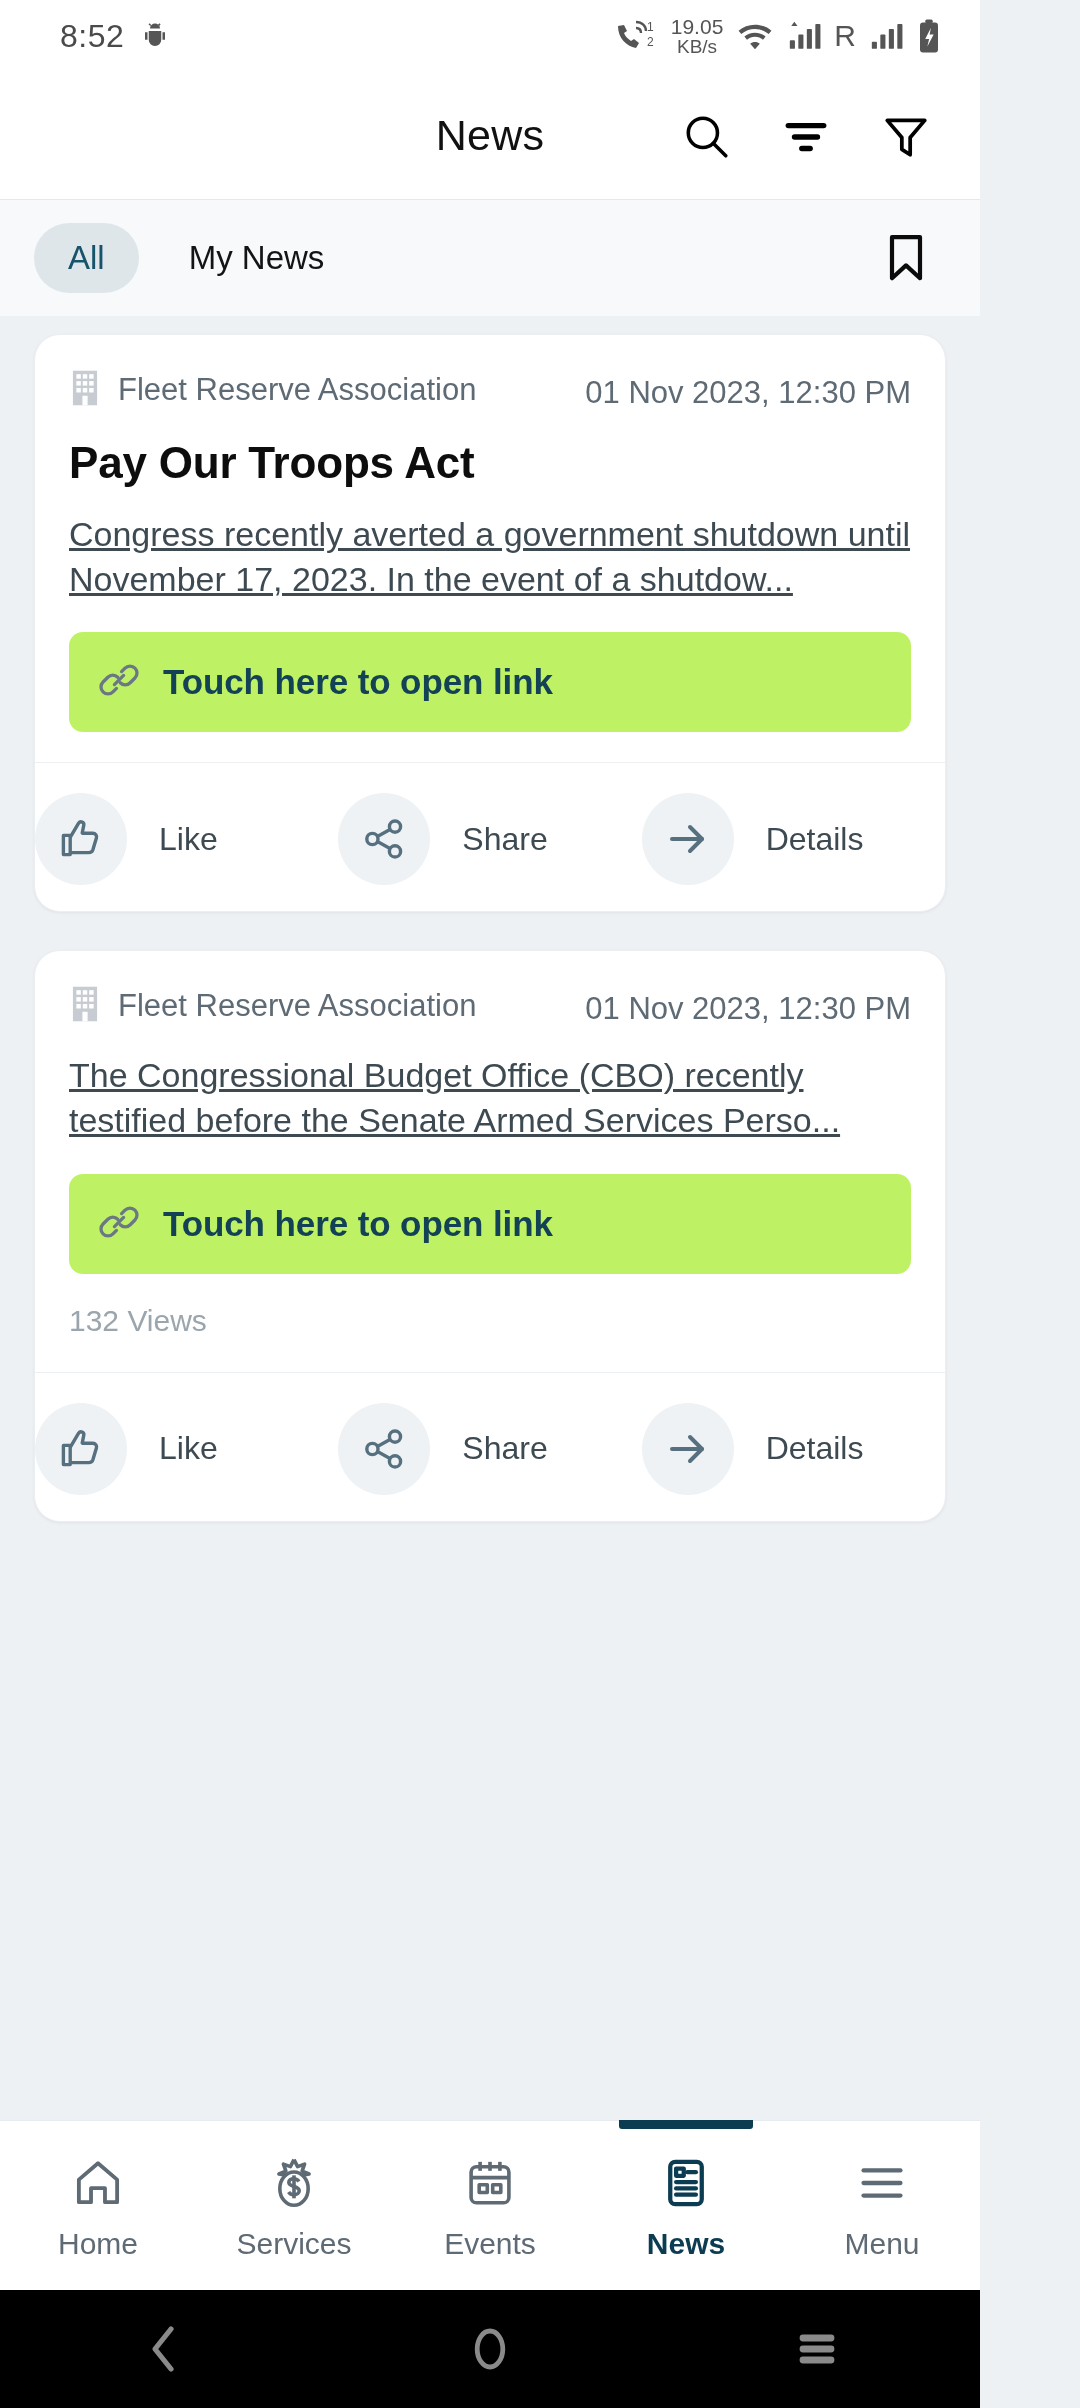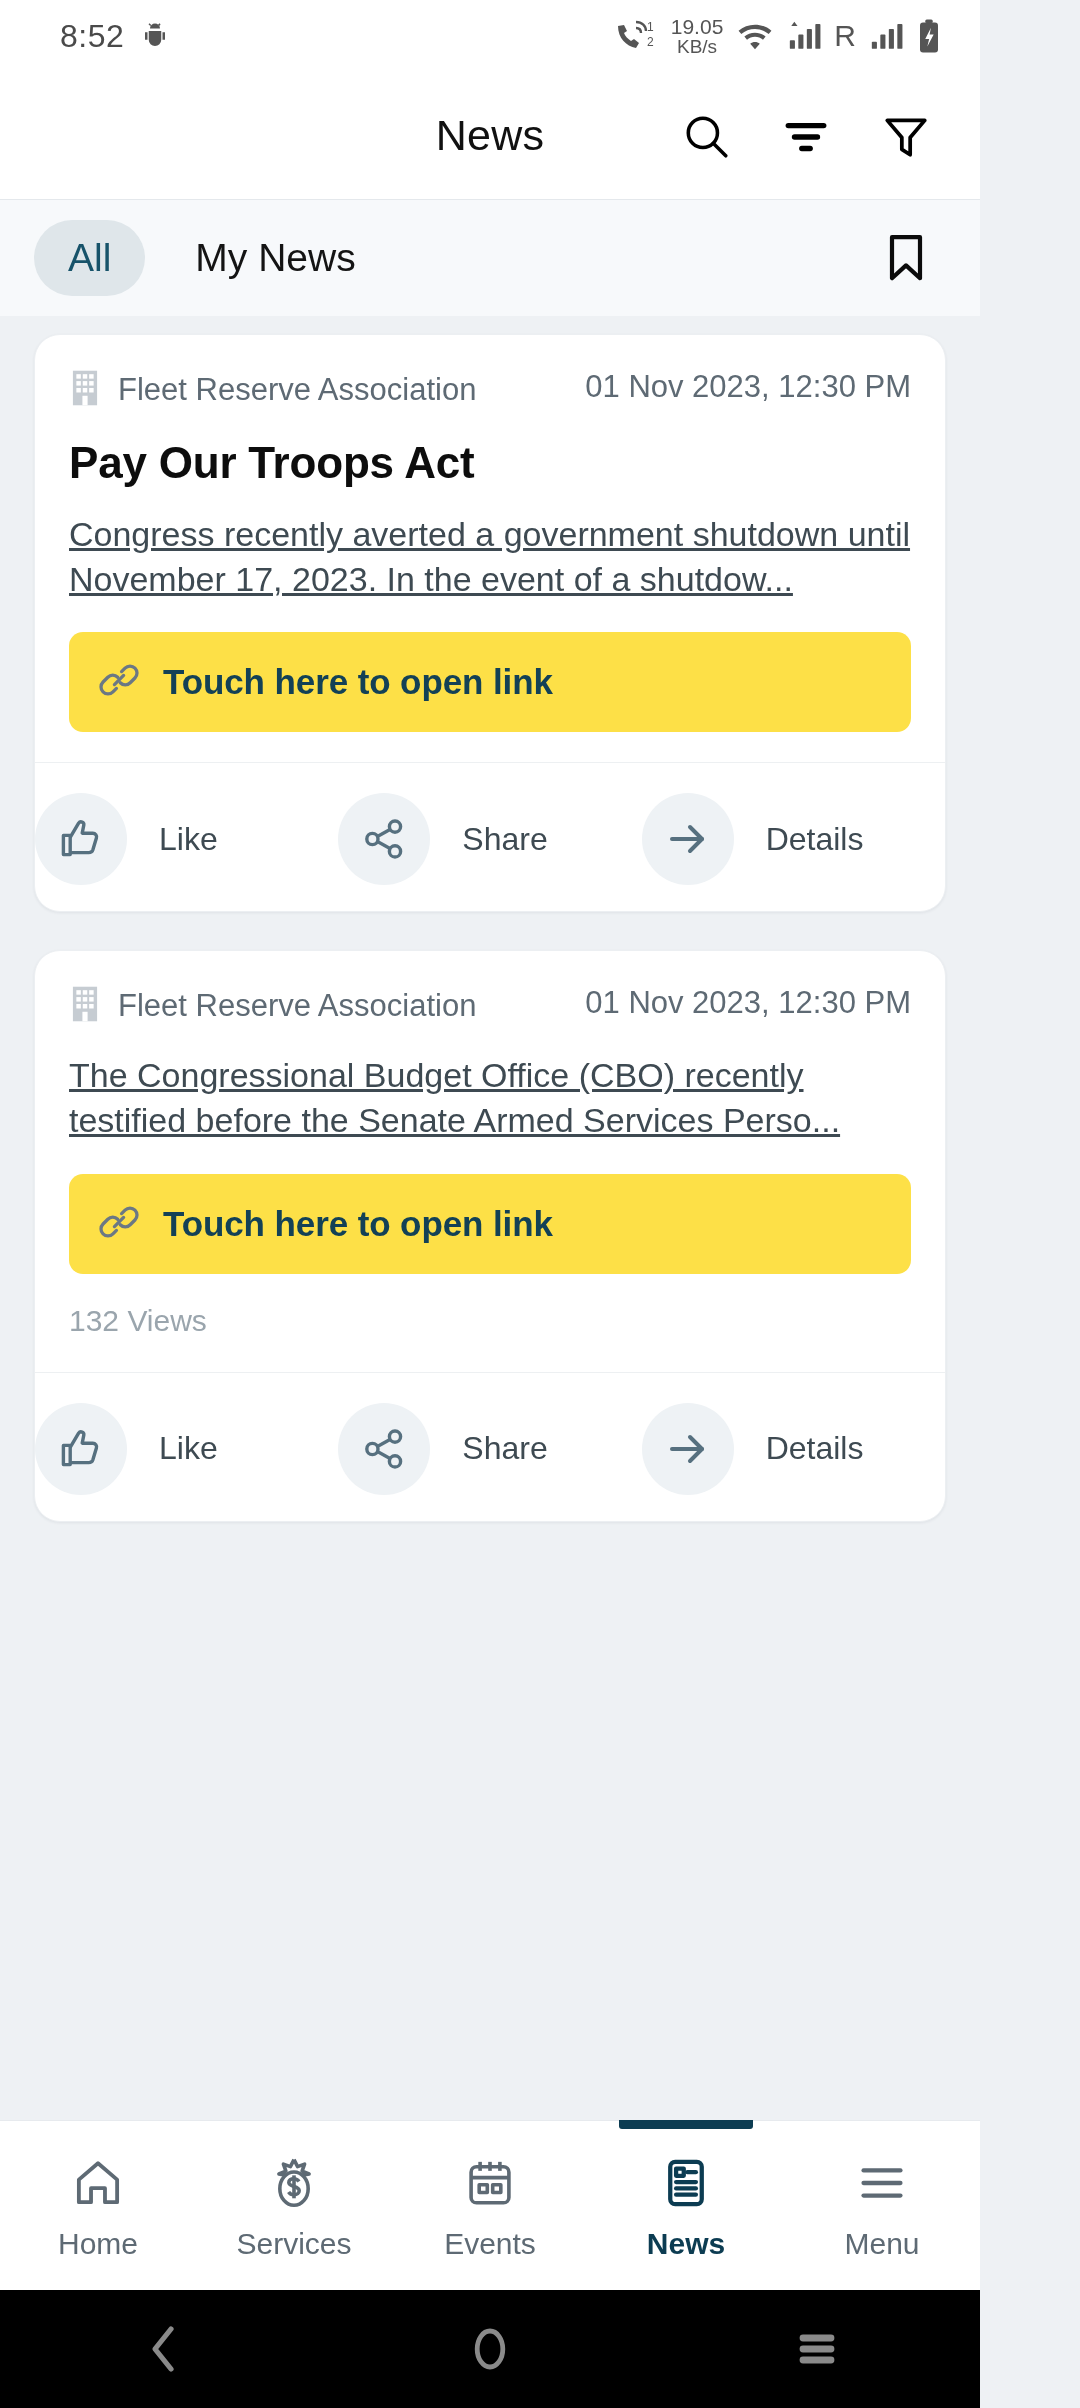--- a/index.html
+++ b/index.html
@@ -40,51 +40,51 @@
   .appbar-actions{ display:flex; align-items:center; gap:44px; z-index:2; margin-right:12px;}
   .act{ width:56px; height:56px; display:flex; align-items:center; justify-content:center; }
 
   
   .tabstrip{
     flex:0 0 116px; background:#f7f9fb;
     display:flex; align-items:center; padding:0 38px 0 34px;
     gap:10px;
   }
   .chip{
-    padding:16px 34px; border-radius:40px; font-size:39px; color:#164a5e;
+    padding:16px 34px; border-radius:40px; font-size:33px; color:#164a5e;
     background:transparent;
   }
   .chip.active{ background:#dfe6ea; color:#17536a; }
   .chip.plain{ color:#141414; padding-left:40px; }
   .tab-spacer{ flex:1; }
   .bookmark{ width:56px; height:56px; display:flex; align-items:center; justify-content:center; margin-right:8px;}
 
   
   .feed{ flex:1 1 auto; overflow:hidden; padding:18px 34px 0 34px; background:#eef1f4; }
 
   .card{
     background:#ffffff; border-radius:26px; margin-bottom:38px;
     box-shadow:0 1px 3px rgba(25,40,55,.07);
     border:1px solid #eceff2;
     overflow:hidden;
   }
   .card-pad{ padding:34px 34px 0 34px; }
-  .card-head{ display:flex; align-items:flex-start; justify-content:space-between; margin-bottom:26px; }
+  .card-head{ display:flex; align-items:flex-end; justify-content:space-between; margin-bottom:26px; }
   .src{ display:flex; align-items:center; gap:17px; }
   .src-name{ font-size:31px; color:#5e6a74; }
   .card-date{ font-size:31px; color:#5e6a74; }
   .card-title{
     font-size:44px; line-height:1.20; color:#0d0d0d; font-weight:700;
     letter-spacing:-.2px; margin-bottom:22px;
   }
   .card-body{
     font-size:34px; line-height:1.33; color:#3e4a52; margin-bottom:30px;text-decoration:underline;
   }
   .linkbox{
-    background:#fde047; border-radius:14px; padding:26px 28px;
+    background:#bef264; border-radius:14px; padding:26px 28px;
     display:flex; align-items:center; gap:22px; margin-bottom:30px;
   }
   .linkbox-text{ font-size:35px; color:#134156; font-weight:600; letter-spacing:-.1px; }
   .stats{ display:flex; gap:28px; font-size:30px; color:#9aa5ad; padding-bottom:34px; }
 
   .actions{
     border-top:1px solid #edf0f2;
     display:flex; padding:30px 0 26px 0;
   }
   .action{ flex:1; display:flex; flex-direction:row; align-items:center; gap:32px; }

